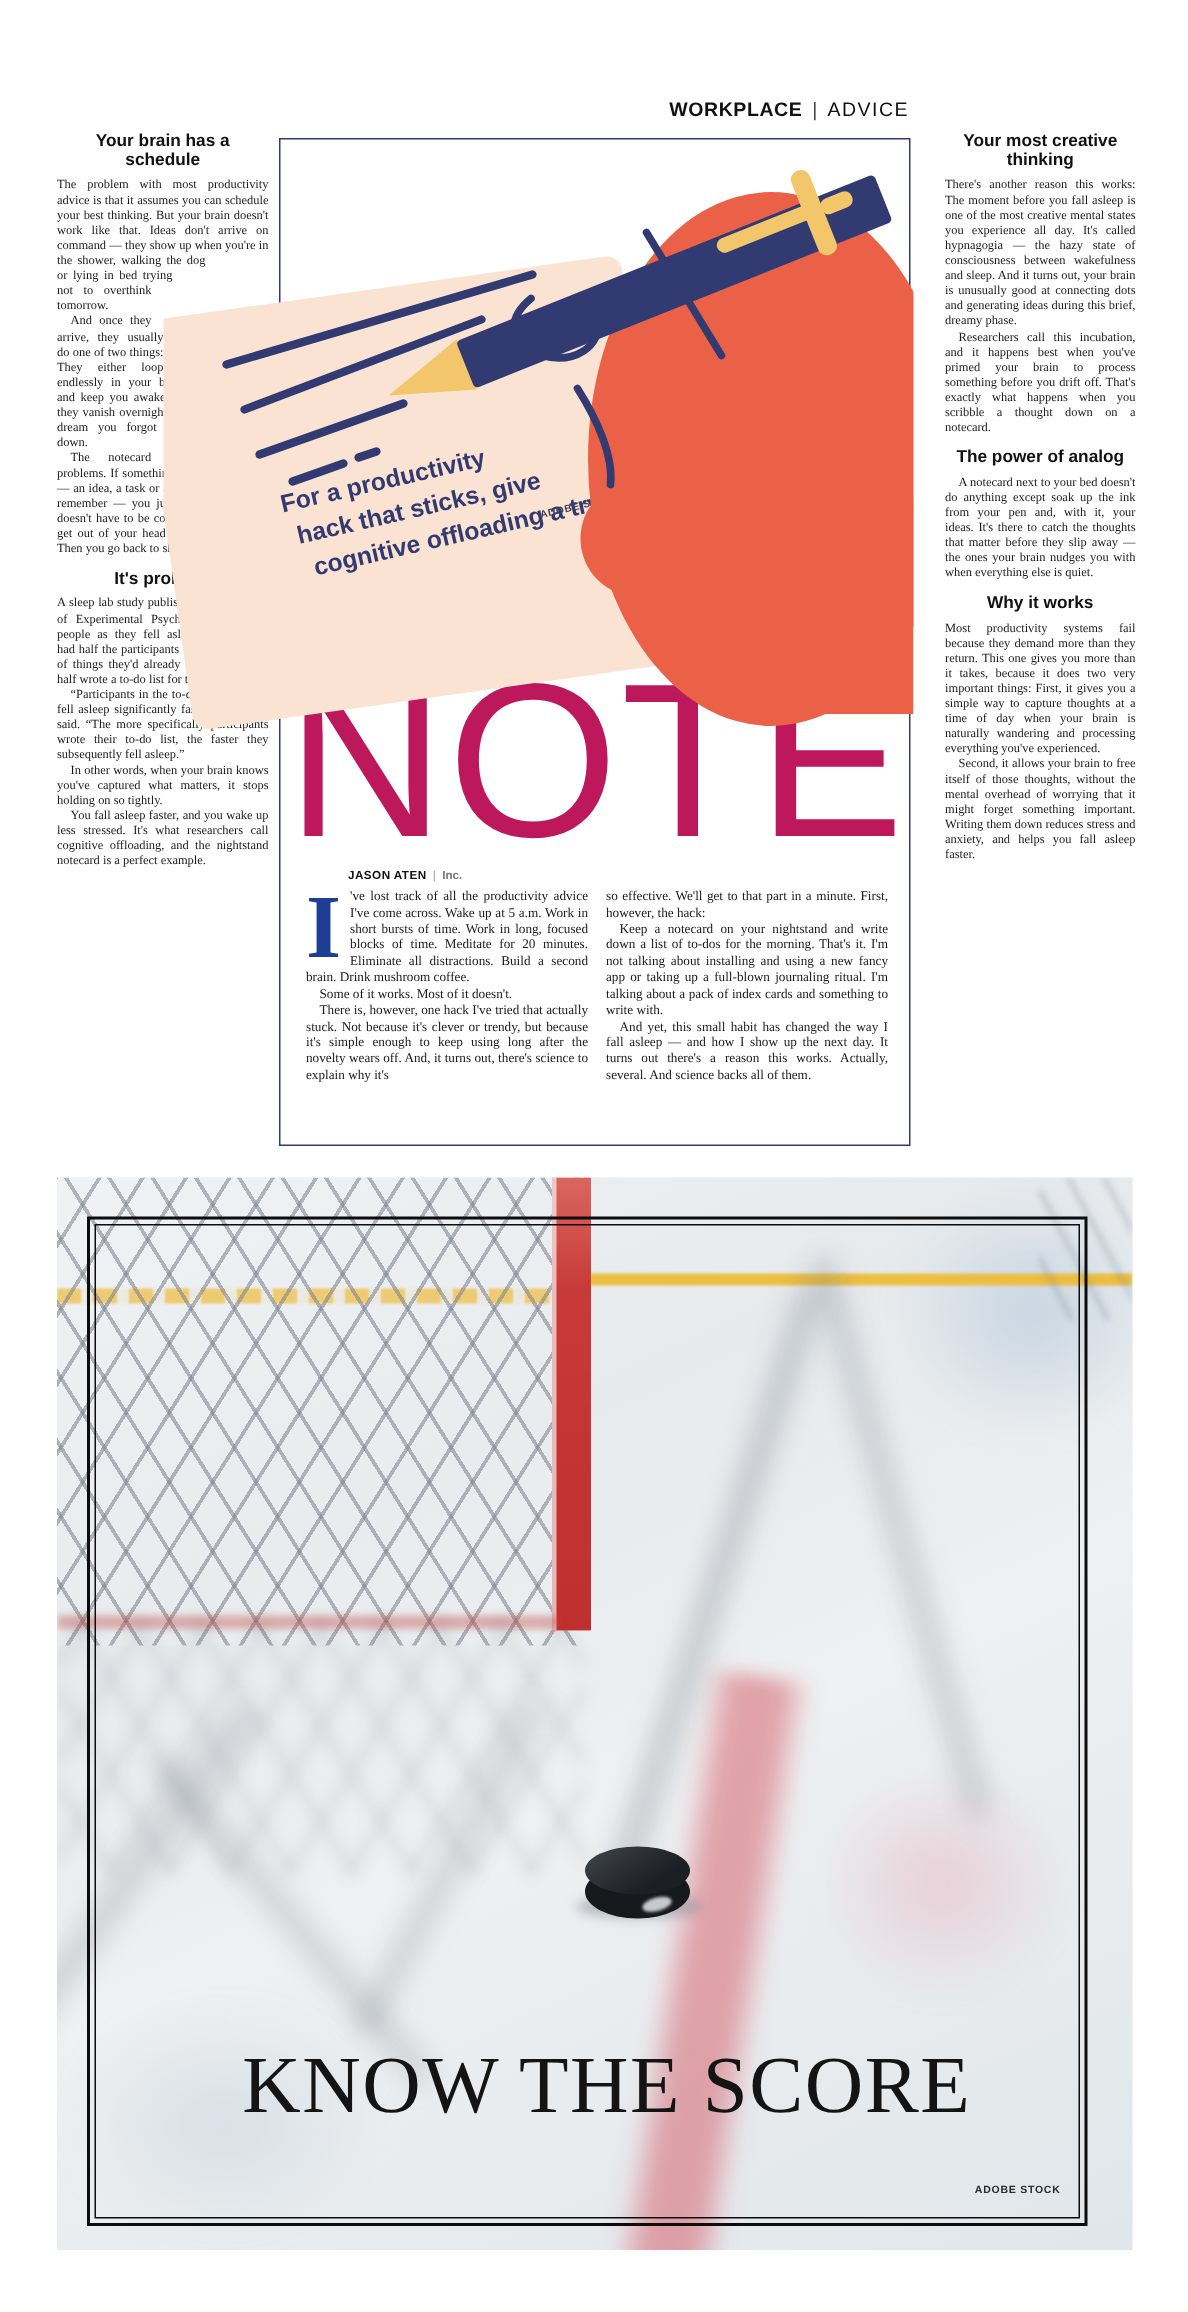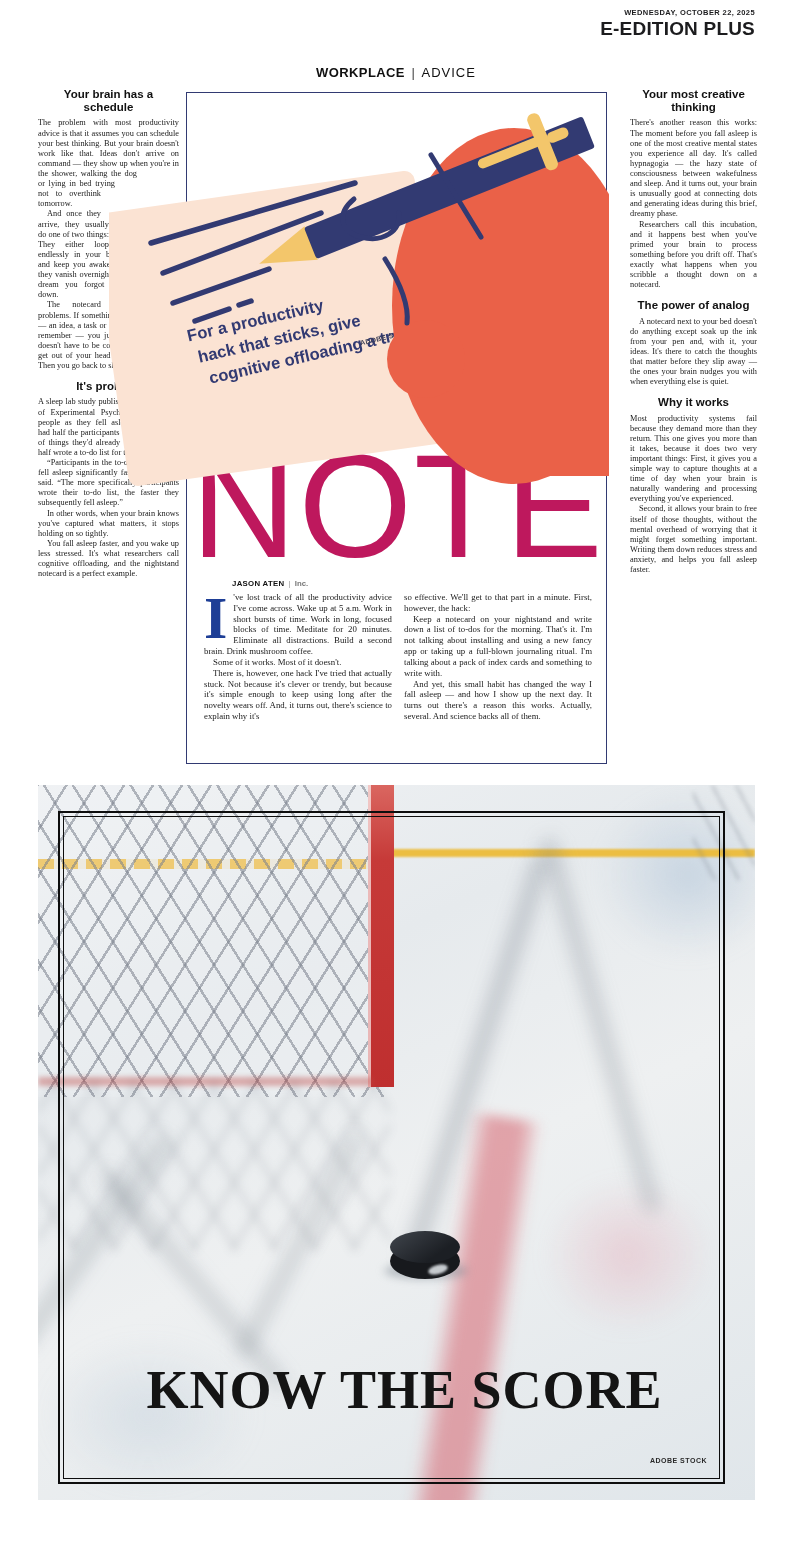--- a/index.html
+++ b/index.html
@@ -5,21 +5,21 @@
   html,body{margin:0;padding:0;background:#fff;}
   .page{position:relative;width:792px;height:1541px;background:#fff;overflow:hidden;
         font-family:"Liberation Serif",serif;color:#1a1a1a;}
 
   
   .masthead{position:absolute;top:8px;right:37px;text-align:right;font-family:"Liberation Sans",sans-serif;}
   .masthead .date{font-size:7.5px;font-weight:700;letter-spacing:.4px;color:#1c1c1e;}
   .masthead .ed{font-size:19px;font-weight:700;letter-spacing:.2px;color:#1c1c1e;margin-top:1px;}
 
   
-  .kicker{position:absolute;top:65px;left:186px;width:420px;text-align:center;
+  .kicker{position:absolute;top:65px;left:186px;width:420px;text-align:right;
           font-family:"Liberation Sans",sans-serif;font-size:13px;color:#111;}
   .kicker .k1{font-weight:700;letter-spacing:.4px;}
   .kicker .ksep{font-weight:300;color:#444;margin:0 3px;}
   .kicker .k2{font-weight:400;letter-spacing:1px;}
 
   
   .scol{position:absolute;top:88px;font-size:8.3px;line-height:1.22;text-align:justify;}
   .col-left{left:38px;width:141px;}
   .col-right{left:630px;width:127px;}
   .scol h3{font-family:"Liberation Sans",sans-serif;font-size:11.5px;line-height:1.15;
@@ -88,34 +88,30 @@
   .puck .pshadow{left:-6px;top:32px;width:84px;height:16px;background:rgba(115,126,138,.45);
                  border-radius:50%;filter:blur(4px);}
   .puck .pside{left:0;top:12px;width:70px;height:36px;background:#17191d;border-radius:50%;}
   .puck .ptop{left:0;top:0;width:70px;height:32px;border-radius:50%;
               background:linear-gradient(145deg,#3b4047 10%,#1c1f24 70%);}
   .puck .pscuff{left:38px;top:34px;width:20px;height:9px;background:rgba(228,233,237,.85);
                 border-radius:50%;filter:blur(1px);transform:rotate(-15deg);}
   .frame{left:20px;top:26px;right:30px;bottom:16px;border:2px solid #0d0d0d;}
   .frame-in{inset:3px;border:1px solid #0d0d0d;}
   .promo-text{left:0;top:578px;width:717px;text-align:center;font-family:"Liberation Serif",serif;color:#141414;}
-  .promo-title{position:static;font-size:54px;font-weight:700;letter-spacing:1px;line-height:1;padding-left:16px;}
+  .promo-title{position:static;font-size:54px;font-weight:400;letter-spacing:1px;line-height:1;padding-left:16px;}
   .promo-sub{position:static;font-size:25px;font-weight:400;margin-top:10px;}
   .promo-credit{right:48px;top:672px;font-family:"Liberation Sans",sans-serif;font-size:7px;
                 font-weight:700;letter-spacing:.5px;color:#2a2a2a;}
 </style>
 </head>
 <body>
 
 <div class="page">
 
-  <header class="masthead">
-    <div class="date">WEDNESDAY, OCTOBER 22, 2025</div>
-    <div class="ed">E-EDITION PLUS</div>
-  </header>
 
   <div class="kicker">
     <span class="k1">WORKPLACE</span>
     <span class="ksep">|</span>
     <span class="k2">ADVICE</span>
   </div>
 
   <aside class="scol col-left">
     <h3>Your brain has a schedule</h3>
     <div class="flow">

